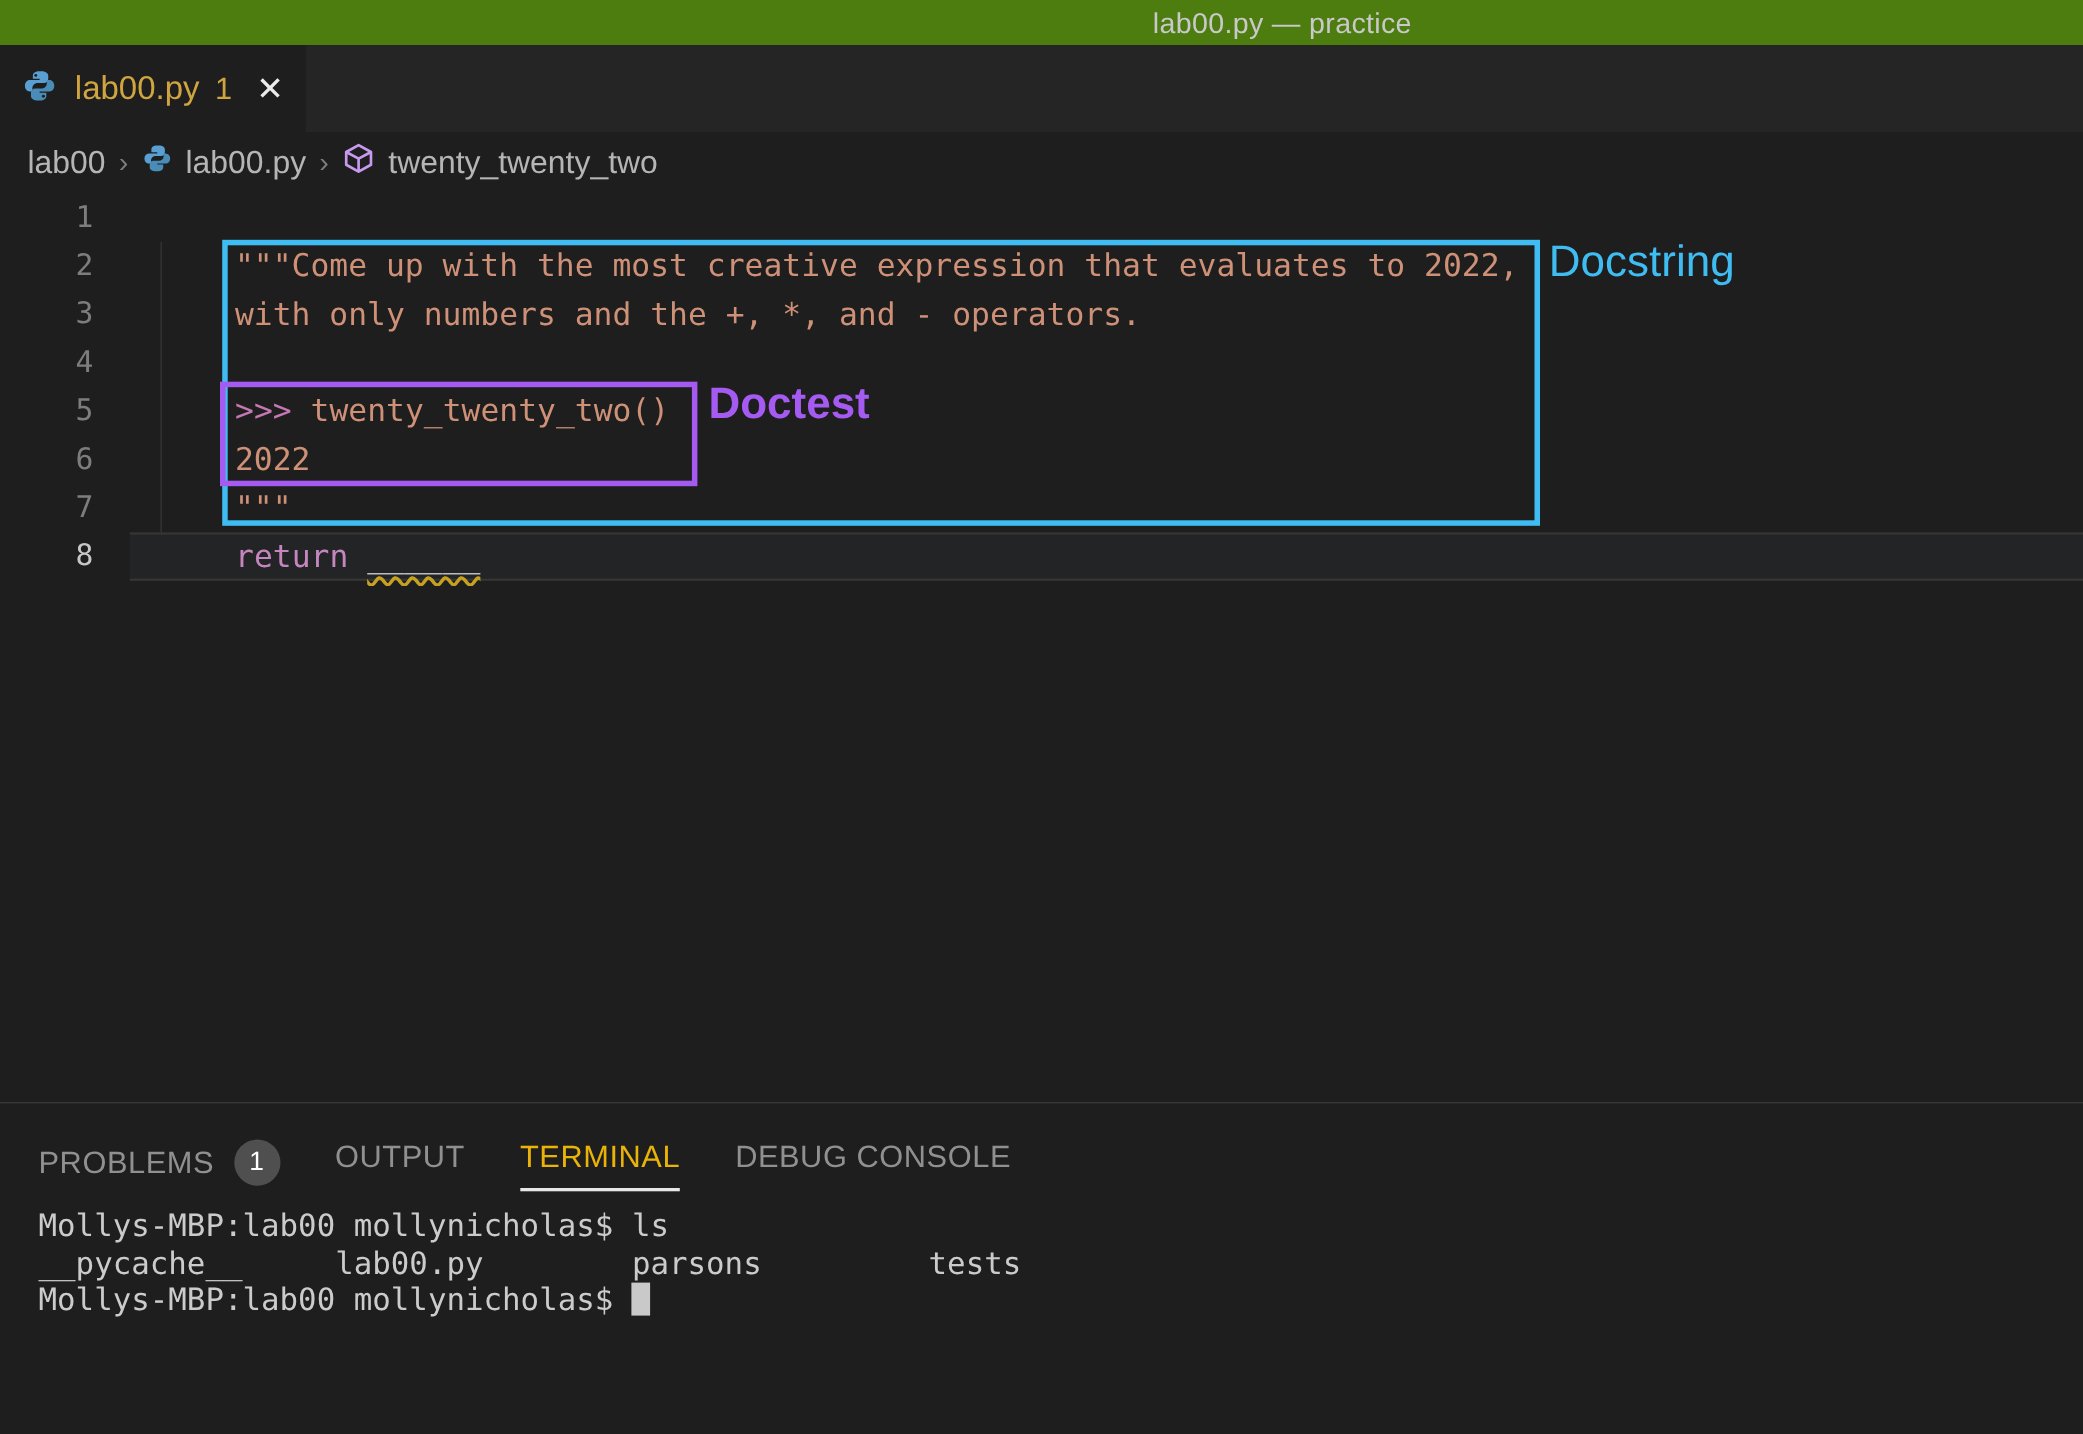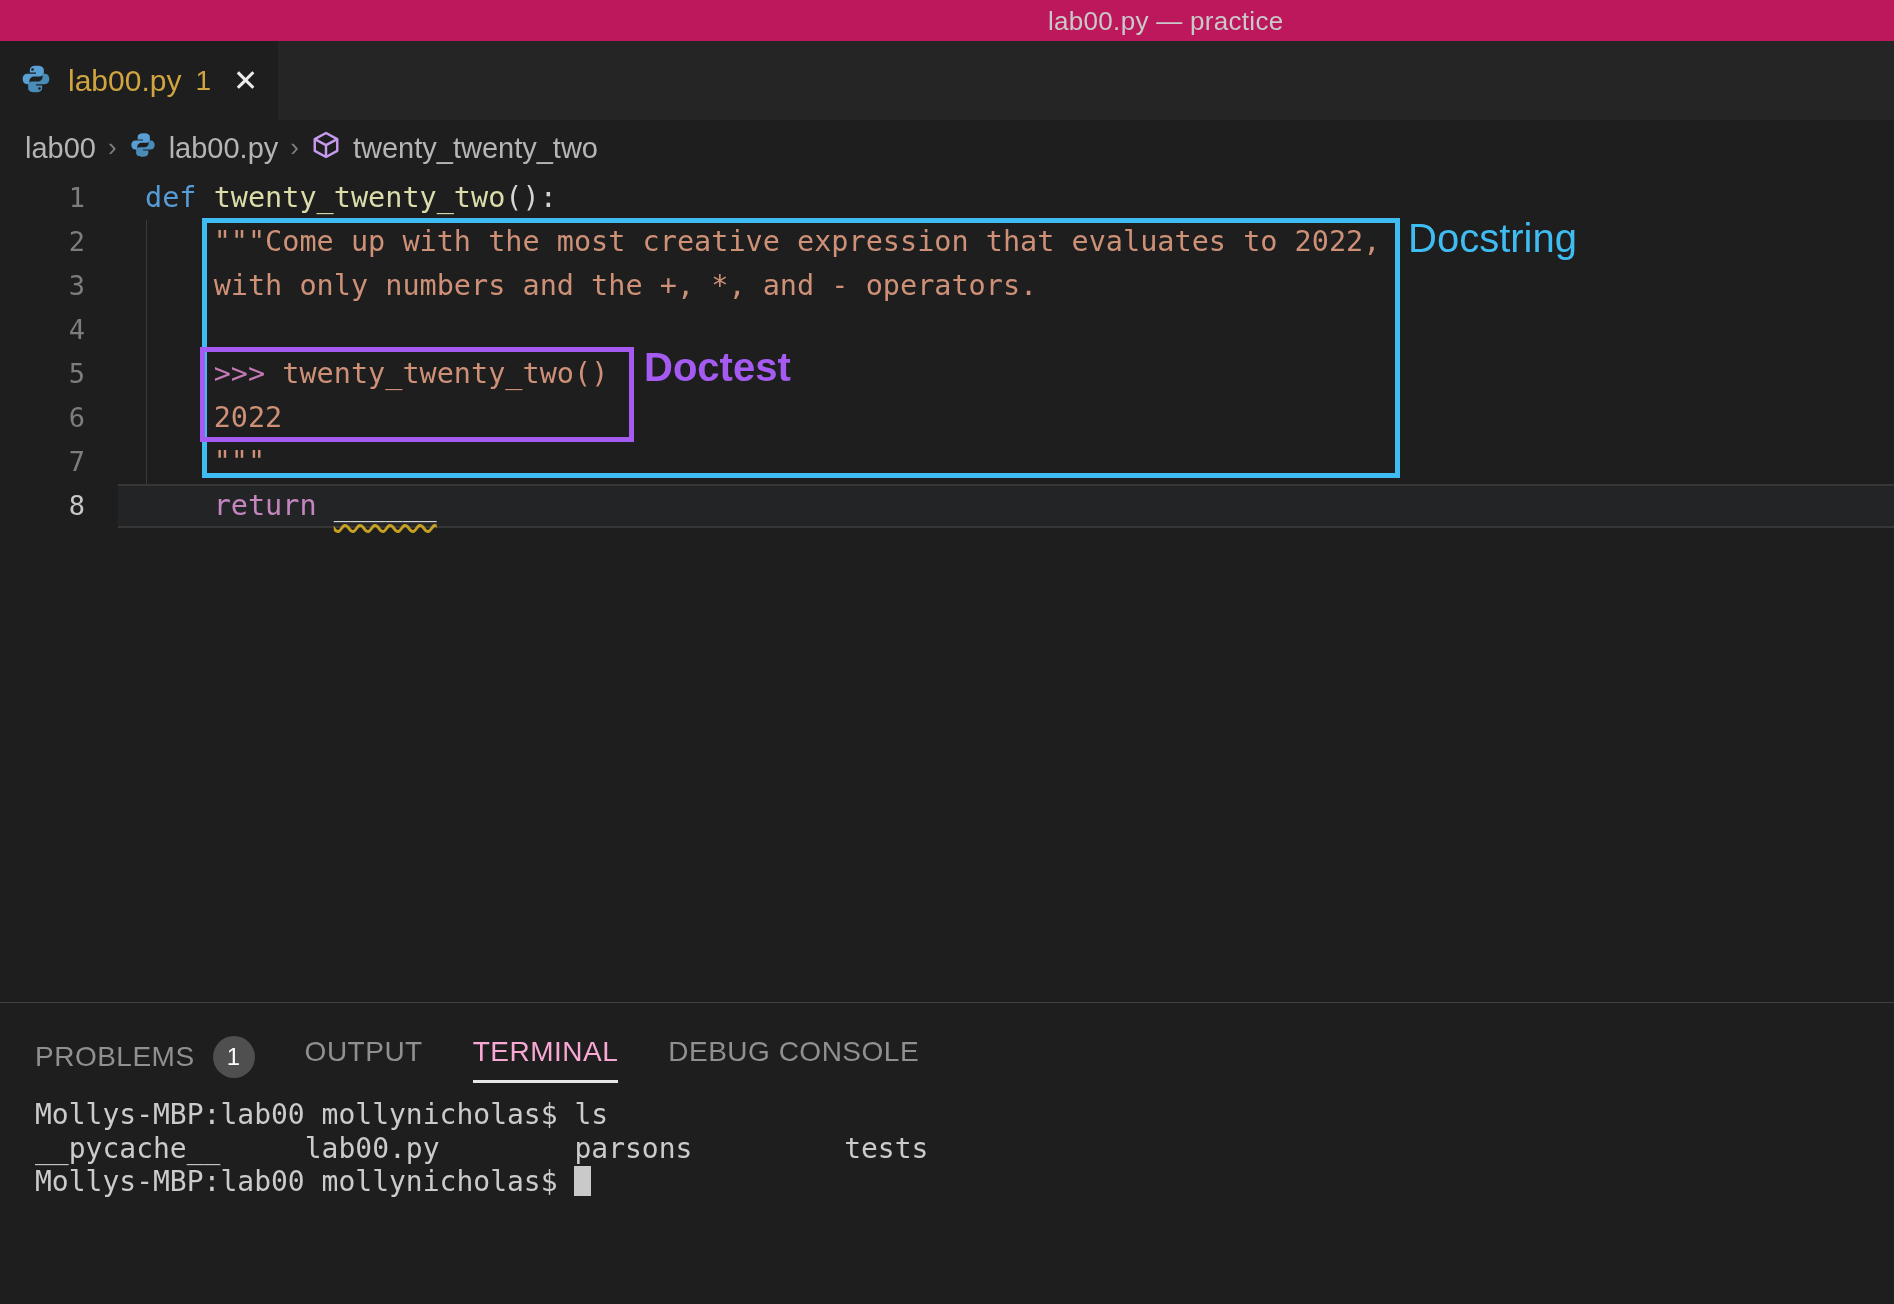--- a/index.html
+++ b/index.html
@@ -1,20 +1,20 @@
 <!DOCTYPE html>
 <html><head>
 <meta charset="utf-8">
 <style>
   * { margin:0; padding:0; box-sizing:border-box; }
   html,body { width:1894px; height:1304px; overflow:hidden; }
   body { background:#1e1e1e; font-family:"Liberation Sans", sans-serif; position:relative; }
 
   
-  .titlebar { position:absolute; left:0; top:0; width:100%; height:41px; background:#be185d; }
+  .titlebar { position:absolute; left:0; top:0; width:100%; height:41px; background:#4d7c0f; }
   .titlebar .title { position:absolute; left:1048px; top:6px; font-size:26px; color:#c9c9c9; letter-spacing:.3px; }
 
   
   .tabbar { position:absolute; left:0; top:41px; width:100%; height:79px; background:#252526; }
   .tab { position:absolute; left:0; top:0; width:278px; height:79px; background:#1e1e1e;
          display:flex; align-items:center; padding-left:20px; }
   .tab-label { font-size:30px; color:#d0a43f; margin-left:16px; }
   .tab-badge { font-size:28px; color:#d0a43f; margin-left:14px; }
   .tab-close { font-size:30px; color:#ececec; margin-left:22px; cursor:pointer; }
 
@@ -50,21 +50,21 @@
   .box-doctest   { left:200px; top:171px; width:434px; height:95px;  border:5px solid #a55bf2; z-index:3; }
   .anno-label { position:absolute; z-index:3; font-size:40px; pointer-events:none; }
   .label-docstring { left:1408px; top:40px;  color:#3fbdf2;text-align:center; }
   .label-doctest   { left:644px;  top:169px; color:#a55bf2;font-weight:bold; }
 
   
   .panel-divider { position:absolute; left:0; top:1002px; width:100%; height:1px; background:#404040; }
   .panel-tabs { position:absolute; left:35px; top:1036px; display:flex; gap:50px; align-items:flex-start;
                 font-size:28px; letter-spacing:.5px; color:#909090; }
   .ptab { display:flex; align-items:center; padding-bottom:12px; cursor:pointer; }
-  .ptab.active { color:#f9a8d4; border-bottom:3px solid #e7e7e7; }
+  .ptab.active { color:#eab308; border-bottom:3px solid #e7e7e7; }
   .pbadge { width:42px; height:42px; border-radius:50%; background:#4f4f4f; color:#ffffff;
             font-size:24px; display:flex; align-items:center; justify-content:center; margin-left:18px; }
 
   .terminal { position:absolute; left:35px; top:1098px; font-family:"DejaVu Sans Mono", monospace;
               font-size:28px; line-height:33.5px; color:#cbcbcb; white-space:pre; }
   .cursor-block { display:inline-block; width:17px; height:30px; background:#c9c9c9; vertical-align:-5px; }
 
   .icon { flex:none; display:inline-block; }
 </style>
 </head>
@@ -109,21 +109,20 @@
   </span>
   <span class="crumb">twenty_twenty_two</span>
 </div>
 
 <div class="editor">
   <div class="indent-guide"></div>
   <div class="current-line"></div>
   <div id="code-rows">
       <div class="code-row">
         <span class="ln">1</span>
-        <span class="code"><span class="tk-kw">def </span><span class="tk-fn">twenty_twenty_two</span><span class="tk-pu">():</span></span>
       </div>
       <div class="code-row">
         <span class="ln">2</span>
         <span class="code"><span class="tk-str">    """Come up with the most creative expression that evaluates to 2022,</span></span>
       </div>
       <div class="code-row">
         <span class="ln">3</span>
         <span class="code"><span class="tk-str">    with only numbers and the +, *, and - operators.</span></span>
       </div>
       <div class="code-row">

